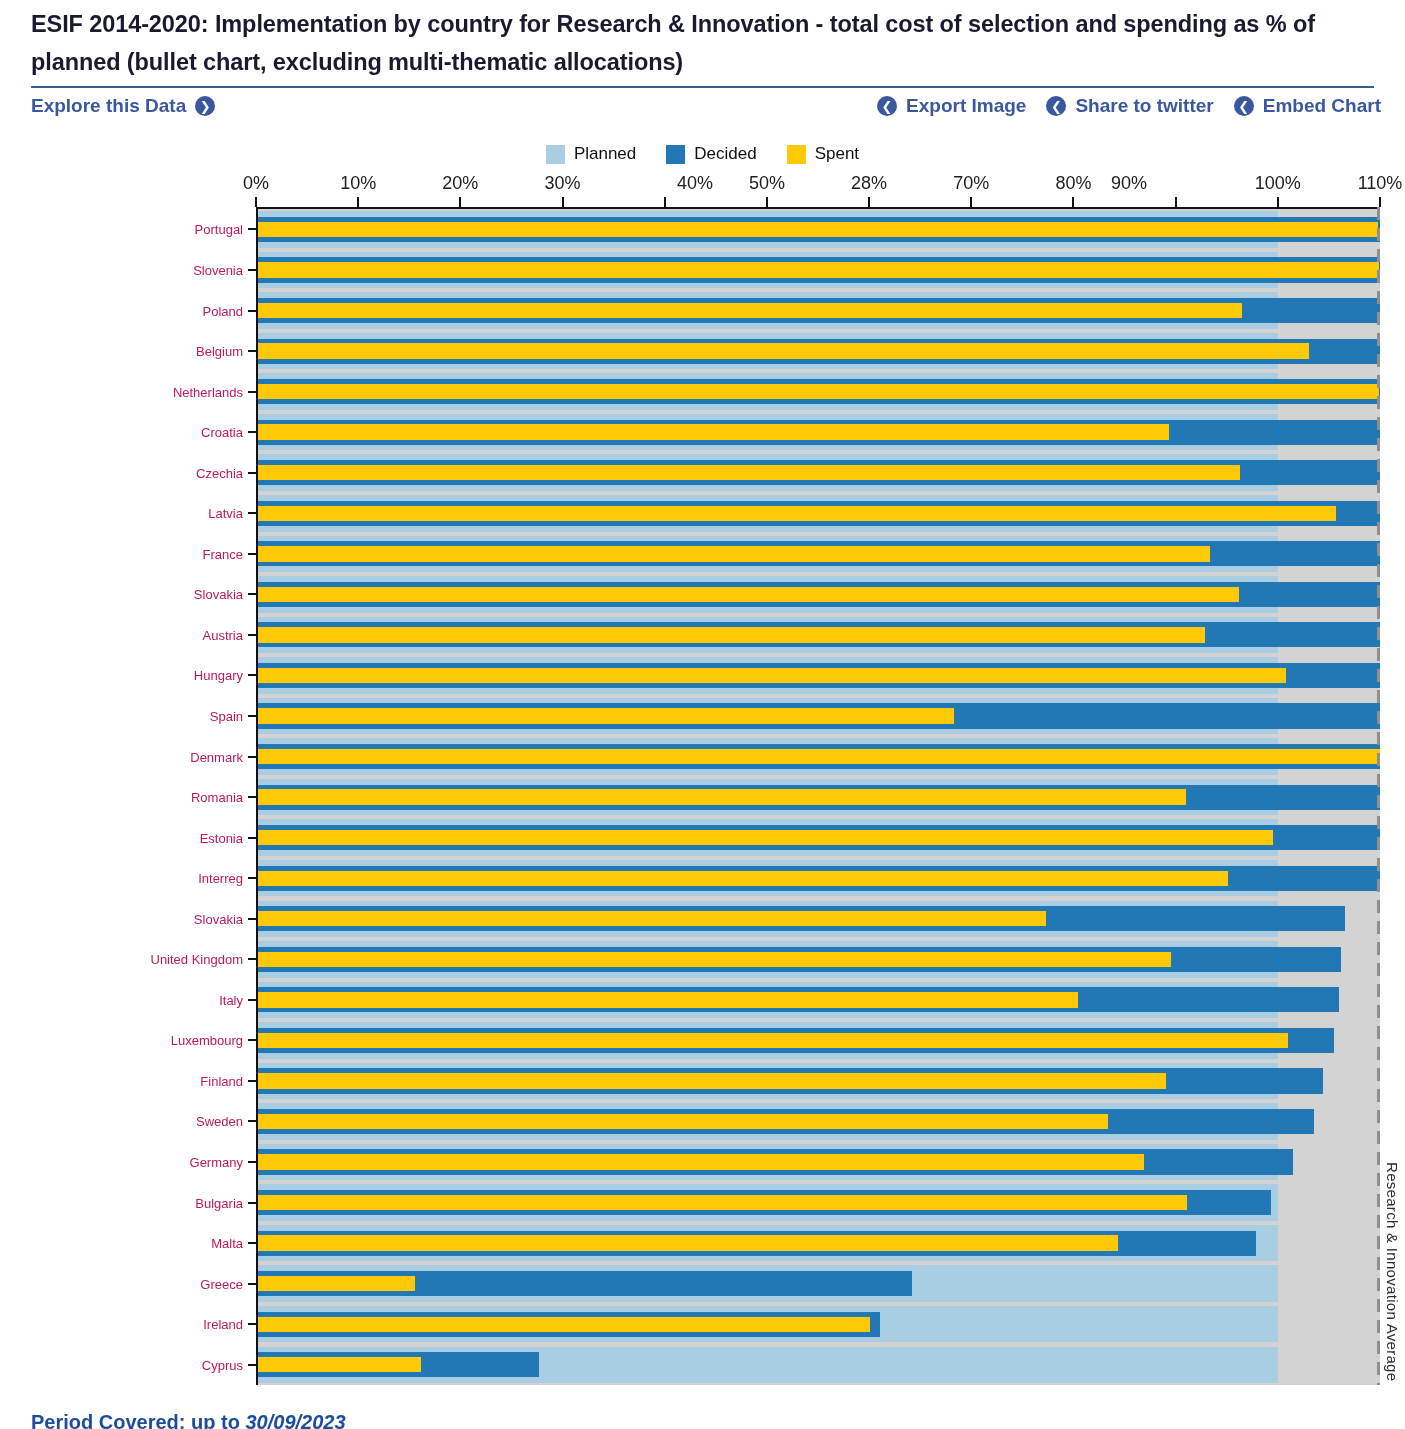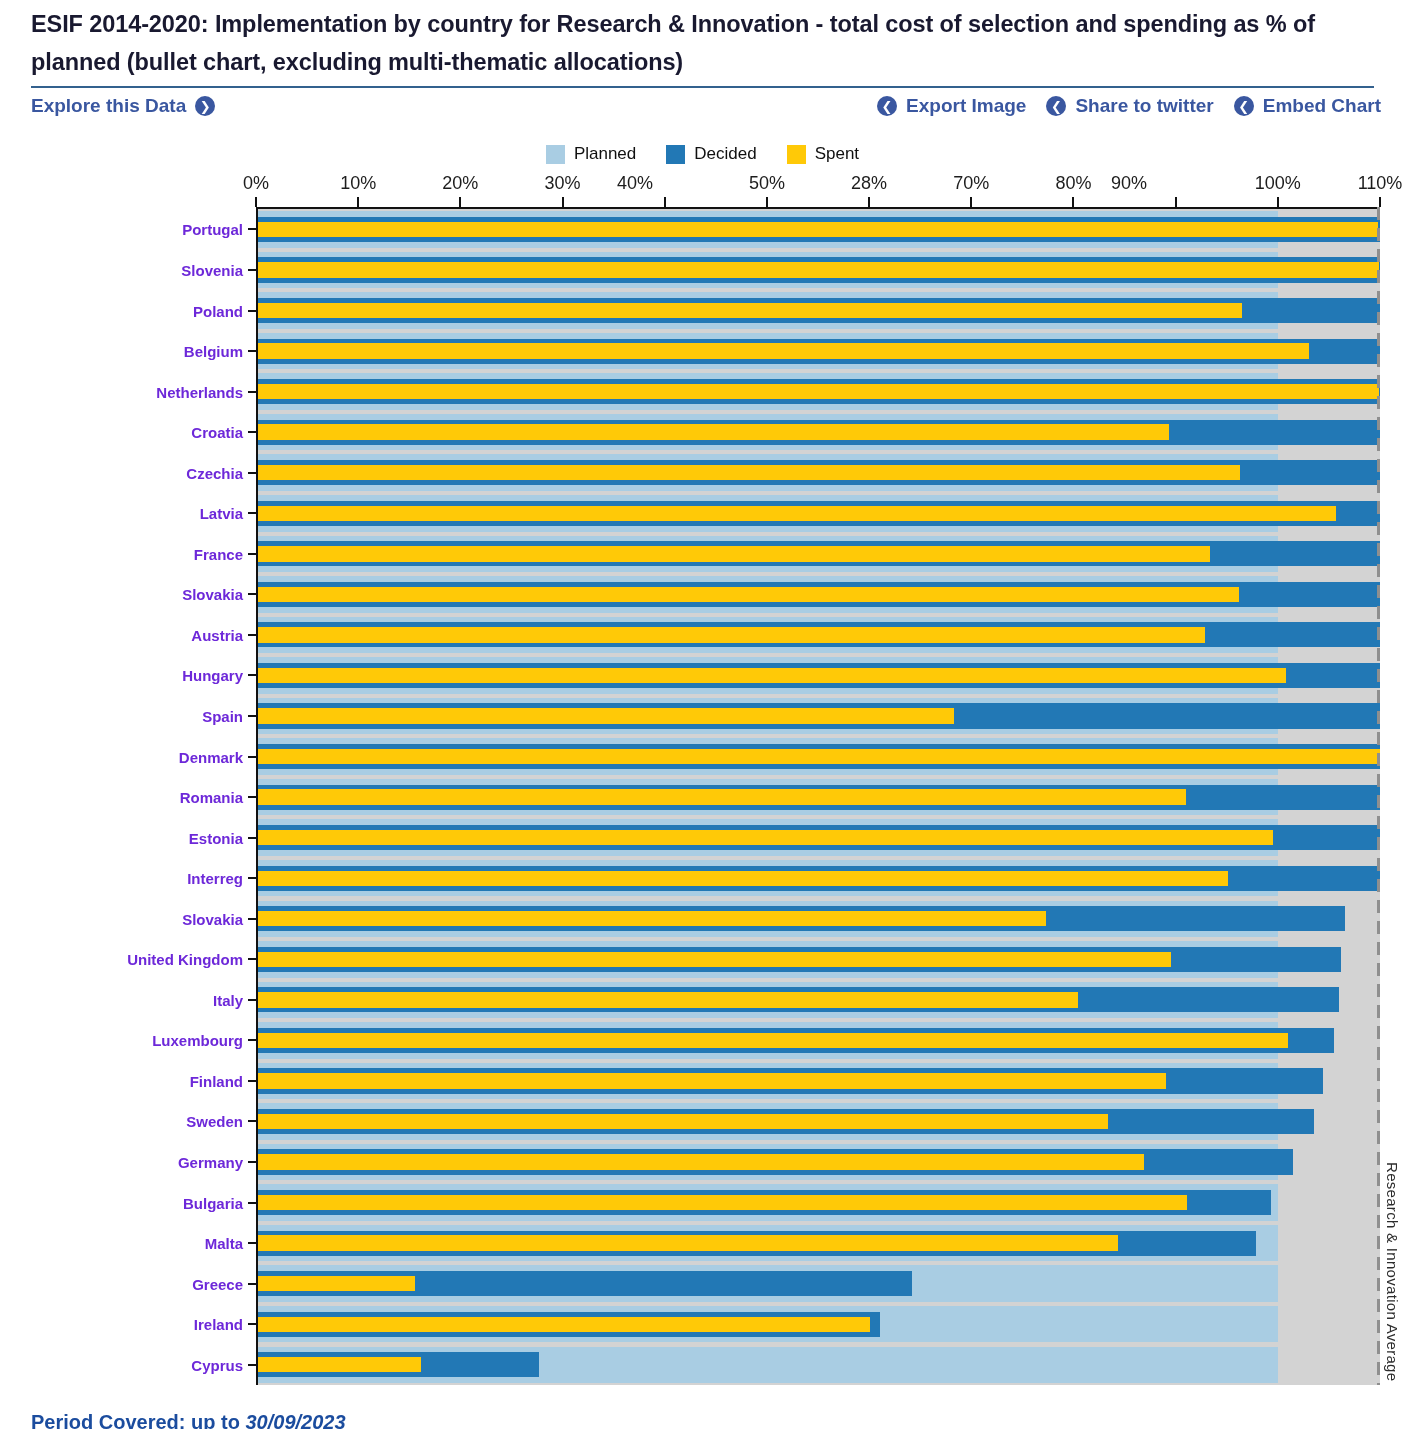--- a/index.html
+++ b/index.html
@@ -20,21 +20,21 @@
 
   .chart-wrap{position:relative;margin-top:9px;height:1222px;width:1374px;}
   .xl{position:absolute;top:0;transform:translateX(-50%);font-size:18px;color:#1d1d1d;white-space:nowrap;}
   .xtick{position:absolute;top:24px;width:2px;height:10px;background:#111;transform:translateX(-1px);}
   .plot{position:absolute;left:225px;top:34px;width:1124px;height:1178px;background:#d3d3d3;border-top:2px solid #111;border-left:2px solid #111;box-sizing:border-box;}
   .row{position:relative;height:calc(100%/29);}
   .bar{position:absolute;left:0;}
   .bar.planned{top:5%;height:90%;}
   .bar.decided{top:19%;height:62%;}
   .bar.spent{top:31%;height:38%;}
-  .country-label{position:absolute;right:calc(100% + 15px);top:50%;transform:translateY(-50%);font-size:15px;color:#6d28d9;white-space:nowrap;font-weight:bold;}
+  .country-label{position:absolute;right:calc(100% + 15px);top:50%;transform:translateY(-50%);font-size:13px;color:#be185d;white-space:nowrap;}
   .country-tick{position:absolute;right:calc(100% + 1px);top:50%;width:9px;height:2px;background:#111;transform:translateY(-1px);}
   .avg-line{position:absolute;top:-2px;bottom:0;right:0;width:3px;z-index:6;background:repeating-linear-gradient(180deg,#8f8f8f 0 13px,rgba(0,0,0,0) 13px 21px);}
   .avg-label{position:absolute;right:-21px;bottom:4px;writing-mode:vertical-rl;font-size:15px;color:#2c2c2c;z-index:6;letter-spacing:0.3px;}
 
   .footer{margin:16px 0 10px 0;font-size:20px;font-weight:bold;color:#1b4c9e;}
   .footer .date{font-style:italic;}
 </style>
 </head>
 <body>
 
@@ -288,21 +288,21 @@
         </div>
       </div>
   <div class="xl" style="left: 225px;">0%</div>
       <div class="xtick" style="left: 225px;"></div>
       <div class="xl" style="left: 327.182px;">10%</div>
       <div class="xtick" style="left: 327.182px;"></div>
       <div class="xl" style="left: 429.364px;">20%</div>
       <div class="xtick" style="left: 429.364px;"></div>
       <div class="xl" style="left: 531.545px;">30%</div>
       <div class="xtick" style="left: 531.545px;"></div>
-      <div class="xl" style="left: 604px;">40%</div>
+      <div class="xl" style="left: 664px;">40%</div>
       <div class="xtick" style="left: 633.727px;"></div>
       <div class="xl" style="left: 735.909px; text-align: right;">50%</div>
       <div class="xtick" style="left: 735.909px;"></div>
       <div class="xl" style="left: 838.091px;">28%</div>
       <div class="xtick" style="left: 838.091px;"></div>
       <div class="xl" style="left: 940.273px;">70%</div>
       <div class="xtick" style="left: 940.273px;"></div>
       <div class="xl" style="left: 1042.45px;">80%</div>
       <div class="xtick" style="left: 1042.45px;"></div>
       <div class="xl" style="left: 1098px;">90%</div>

